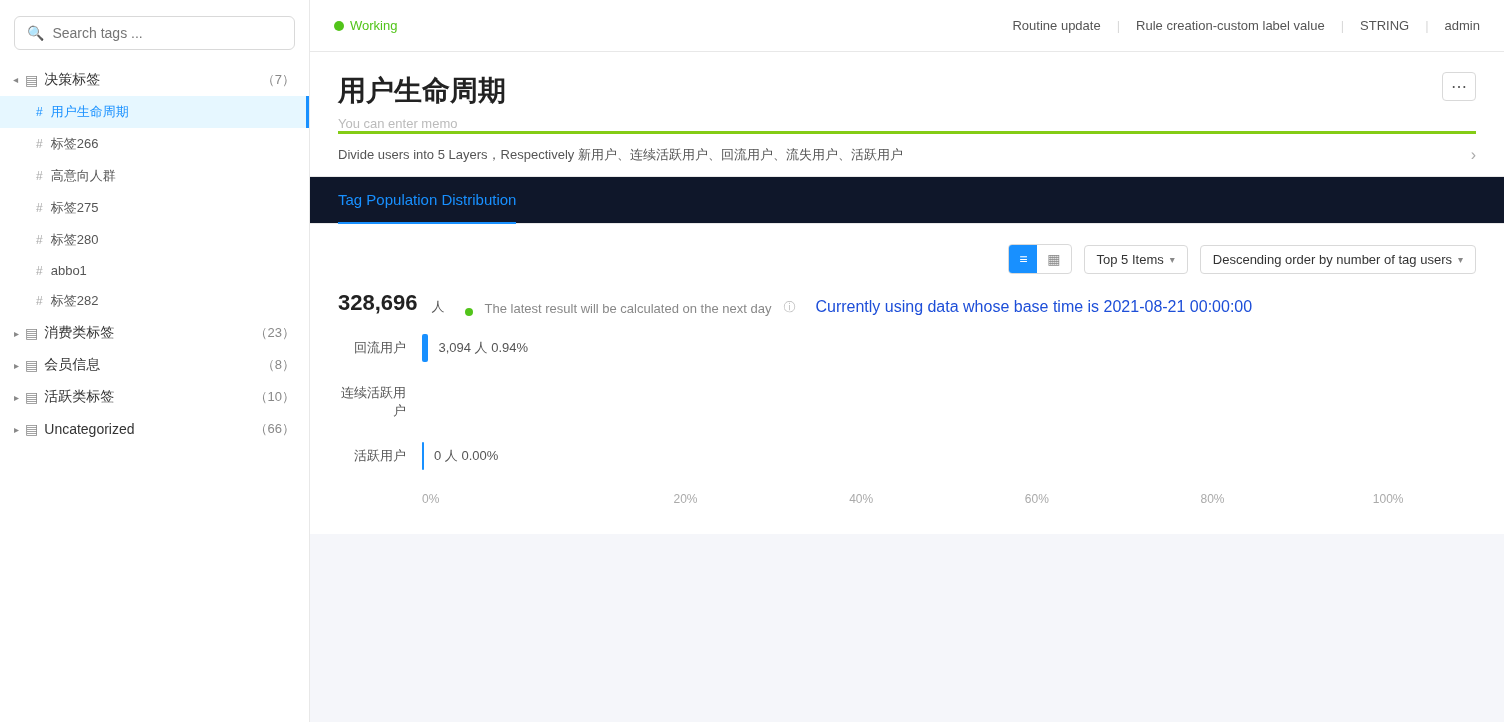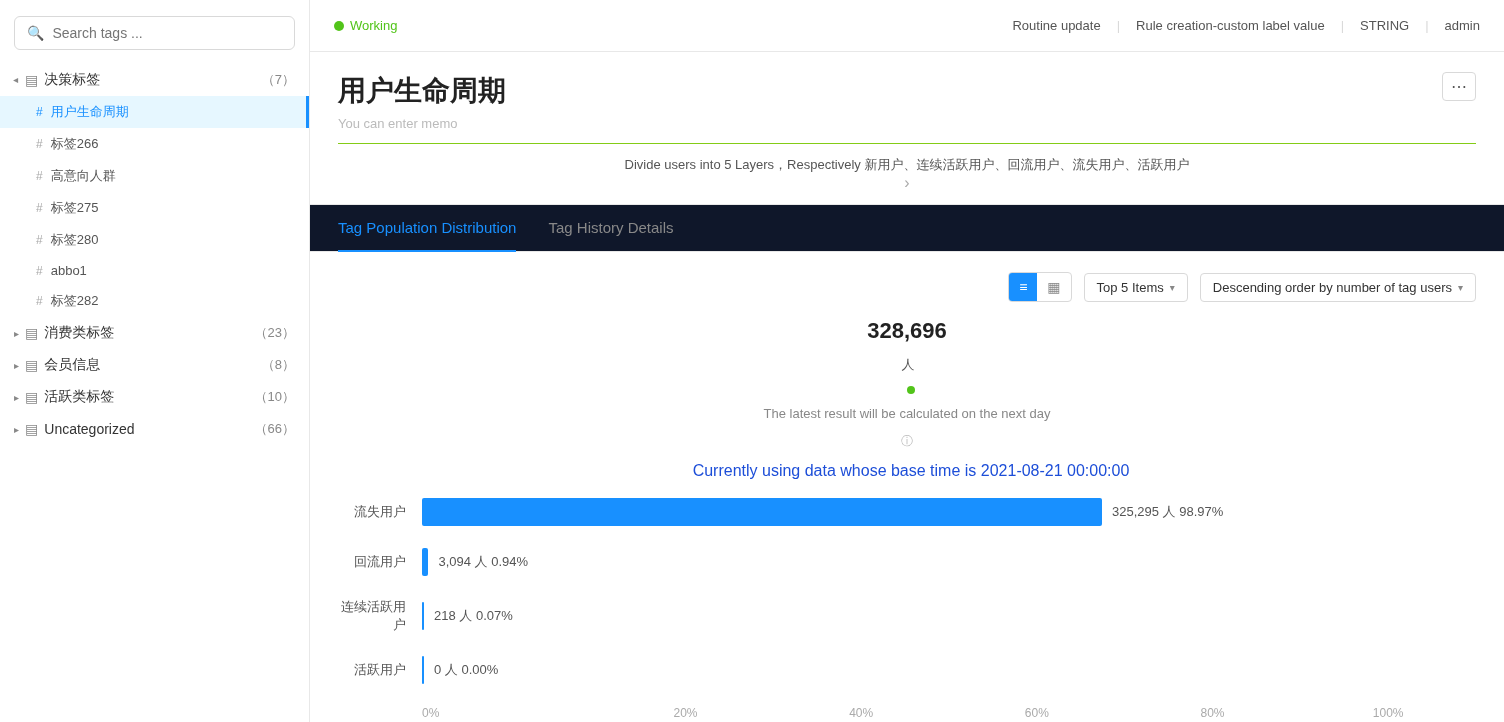--- a/index.html
+++ b/index.html
@@ -86,30 +86,28 @@
     }
     .tag-title {
       font-size: 28px;
       font-weight: 700;
       color: #222;
       margin-bottom: 6px;
     }
     .tag-memo {
       font-size: 13px;
       color: #bbb;
-      margin-bottom: 12px;
     }
     .tag-rule-row {
       display: flex;
       align-items: center;
       padding: 12px 0;
       font-size: 13px;
       color: #555;
-      border-top: 1px solid #84cc16;
-      flex-direction: column;
+      border-top: 3px solid #84cc16;
     }
     .rule-text { flex: 1; }
     .rule-arrow { color: #aaa; font-size: 16px; cursor: pointer; }
     .more-btn {
       background: none; border: 1px solid #d9d9d9; border-radius: 4px;
       padding: 4px 8px; cursor: pointer; color: #555; font-size: 16px;
     }
 
     
     .tabs-row {
@@ -154,24 +152,23 @@
     .dropdown-btn {
       display: flex; align-items: center; gap: 6px;
       border: 1px solid #d9d9d9; border-radius: 4px;
       padding: 6px 12px; background: #fff; cursor: pointer; font-size: 13px; color: #333;
     }
     .dropdown-arrow { font-size: 10px; color: #888; }
 
     
     .stats-row {
       display: flex;
-      align-items: center;
+      align-items: flex-end;
       gap: 12px;
       margin-bottom: 18px;
-      flex-direction: column;
     }
     .total-count { font-size: 22px; font-weight: 700; color: #222; }
     .total-unit { font-size: 13px; color: #555; margin-left: 2px; }
     .stats-dot { width: 8px; height: 8px; border-radius: 50%; background: #52c41a; margin-left: 8px; }
     .stats-note { font-size: 13px; color: #888; }
     .info-icon { color: #bbb; font-size: 12px; cursor: pointer; }
     .base-time { font-size: 16px; color: #1d4ed8; margin-left: 8px; }
 
     
     .bar-chart { width: 100%; }
@@ -322,21 +319,20 @@
         <button class="more-btn">⋯</button>
       </div>
       <div class="tag-rule-row">
         <span class="rule-text">Divide users into 5 Layers，Respectively 新用户、连续活跃用户、回流用户、流失用户、活跃用户</span>
         <span class="rule-arrow">›</span>
       </div>
     </div>
 
     <div class="tabs-row" id="tabs-row">
         <div class="tab active">Tag Population Distribution</div>
-        <div class="tab">Tag History Details</div>
       </div>
 
     <div class="chart-area">
 
       <div class="chart-controls">
         <div class="view-toggle">
           <button class="view-btn active">≡</button>
           <button class="view-btn">▦</button>
         </div>
         <button class="dropdown-btn">
@@ -353,39 +349,28 @@
         <span class="total-count">328,696</span>
         <span class="total-unit">人</span>
         <span class="stats-dot"></span>
         <span class="stats-note">The latest result will be calculated on the next day</span>
         <span class="info-icon">ⓘ</span>
         <span class="base-time">Currently using data whose base time is 2021-08-21 00:00:00</span>
       </div>
 
       <div class="bar-chart" id="bar-chart">
           <div class="bar-row">
-    <div class="bar-label">流失用户</div>
-    <div class="bar-container">
-      <div class="bar" style="width:680px;"></div>
-      <span class="bar-value">325,295 人 98.97%</span>
-    </div>
-  </div>
-          <div class="bar-row">
     <div class="bar-label">回流用户</div>
     <div class="bar-container">
       <div class="bar" style="width:6.46772929187353px;"></div>
       <span class="bar-value">3,094 人 0.94%</span>
     </div>
   </div>
           <div class="bar-row">
     <div class="bar-label">连续活跃用户</div>
-    <div class="bar-container">
-      <div class="bar" style="width:2px;"></div>
-      <span class="bar-value">218 人 0.07%</span>
-    </div>
   </div>
           <div class="bar-row">
     <div class="bar-label">活跃用户</div>
     <div class="bar-container">
       <div class="bar" style="width:2px;"></div>
       <span class="bar-value">0 人 0.00%</span>
     </div>
   </div>
         </div>
 

